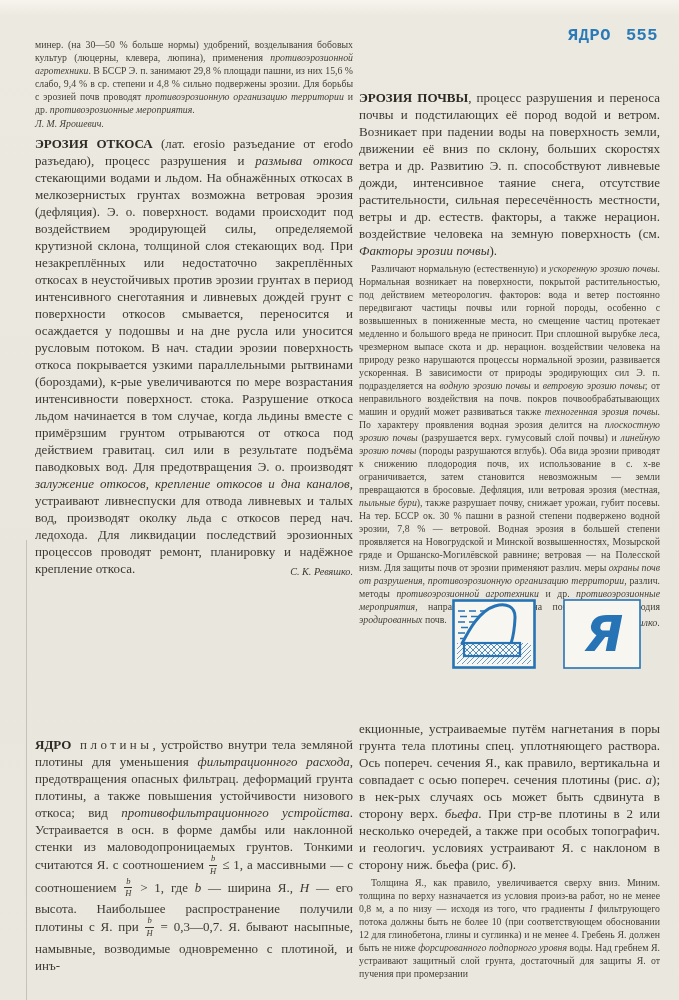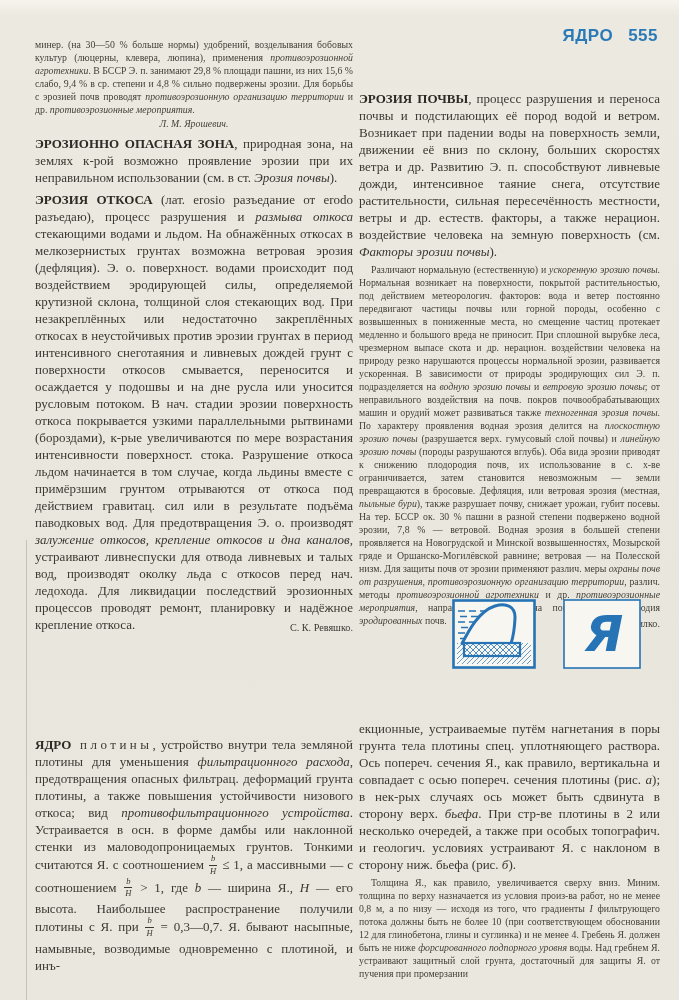--- a/index.html
+++ b/index.html
@@ -11,54 +11,53 @@
     color:#3b3833;
   }
   .scan-edge{ position:absolute; left:26px; top:540px; bottom:0; width:1px;
     background:rgba(115,110,95,.30); }
   .col{ position:absolute; }
   .top-left{ left:35px; top:38px; width:318px; }
   .top-right{ left:359px; top:26px; width:301px; }
   .bottom-left{ left:35px; top:736px; width:318px; }
   .bottom-right{ left:359px; top:700px; width:301px;margin-top:20px; }
 
-  .running-head{ text-align:right; font-family:Liberation Sans, sans-serif;
+  .running-head{ text-align:right; font-family:Liberation Mono, monospace;
     font-weight:bold; font-size:17px; color:#2b7ab8; letter-spacing:.5px; margin:0 2px 44px 0; }
   .running-head .rh-page{ margin-left:15px; }
 
   .para{ text-align:justify; }
   .para.reg{ font-size:13px; line-height:17px; }
   .para.small{ font-size:9.8px; line-height:13px; color:#44413b; }
   .col .para.reg:not(:first-child){ margin-top:5px; }
   .col .para.small:not(:first-child){ margin-top:3px; }
-  .para.sig{ text-align:center; font-style:italic; margin-top:1px !important; }
+  .para.sig{ text-align:left; font-style:italic; margin-top:1px !important; }
   .indent{ text-indent:12px; }
   .b{ font-weight:bold; color:#2e2b26; }
   .i{ font-style:italic; }
   .sp{ letter-spacing:3.5px; }
-  .sigline{ float:right; font-size:10.2px; padding-top:3px; }
+  .sigline{ float:right; font-style:italic; font-size:10.2px; padding-top:3px; }
 
   .frac{ display:inline-block; vertical-align:middle; font-size:8.5px; font-style:italic;
     line-height:1.15; text-align:center; padding:0 1px; position:relative; top:-1px; }
   .frac .num{ display:block; border-bottom:1px solid #3b3833; padding:0 2px 1px; }
   .frac .den{ display:block; padding-top:1px; }
 
   .icons-row{ position:absolute; left:452px; top:599px; display:flex; gap:27px; }
   .icon-box{ background:transparent; }
 </style>
 </head>
 <body>
 
 <div class="page">
   <div class="scan-edge"></div>
 
   <div class="col top-left">
       <p class="para small"><span>минер. (на 30—50 % больше нормы) удобрений, возделывания бобовых культур (люцерны, клевера, люпина), применения </span><span class="i">противоэрозионной агротехники</span><span>. В БССР Э. п. занимают 29,8 % площади пашни, из них 15,6 % слабо, 9,4 % в ср. степени и 4,8 % сильно подвержены эрозии. Для борьбы с эрозией почв проводят </span><span class="i">противоэрозионную организацию территории</span><span> и др. </span><span class="i">противоэрозионные мероприятия</span><span>.</span></p>
       <p class="para small sig"><span class="i">Л. М. Ярошевич.</span></p>
-      <p class="para reg"><span class="b">ЭРОЗИОННО ОПАСНАЯ ЗОНА</span><span>, природная зона, на землях к-рой возможно проявление эрозии при их неправильном использовании (см. в ст. </span><span class="i">Эрозия почвы</span><span>).</span></p>
       <p class="para reg"><span class="b">ЭРОЗИЯ ОТКОСА</span><span> (лат. erosio разъедание от erodo разъедаю), процесс разрушения и </span><span class="i">размыва откоса</span><span> стекающими водами и льдом. На обнажённых откосах в мелкозернистых грунтах возможна ветровая эрозия (дефляция). Э. о. поверхност. водами происходит под воздействием эродирующей силы, определяемой крутизной склона, толщиной слоя стекающих вод. При незакреплённых или недостаточно закреплённых откосах в неустойчивых против эрозии грунтах в период интенсивного снеготаяния и ливневых дождей грунт с поверхности откосов смывается, переносится и осаждается у подошвы и на дне русла или уносится русловым потоком. В нач. стадии эрозии поверхность откоса покрывается узкими параллельными рытвинами (бороздами), к-рые увеличиваются по мере возрастания интенсивности поверхност. стока. Разрушение откоса льдом начинается в том случае, когда льдины вместе с примёрзшим грунтом отрываются от откоса под действием гравитац. сил или в результате подъёма паводковых вод. Для предотвращения Э. о. производят </span><span class="i">залужение откосов, крепление откосов и дна каналов</span><span>, устраивают ливнеспуски для отвода ливневых и талых вод, производят околку льда с откосов перед нач. ледохода. Для ликвидации последствий эрозионных процессов проводят ремонт, планировку и надёжное крепление откоса.</span><span class="sigline">С. К. Ревяшко.</span></p>
     </div>
 
   <div class="col top-right">
     <div class="running-head">
       <span>ЯДРО</span><span class="rh-page">555</span>
     </div>
     <div>
         <p class="para reg"><span class="b">ЭРОЗИЯ ПОЧВЫ</span><span>, процесс разрушения и переноса почвы и подстилающих её пород водой и ветром. Возникает при падении воды на поверхность земли, движении её вниз по склону, больших скоростях ветра и др. Развитию Э. п. способствуют ливневые дожди, интенсивное таяние снега, отсутствие растительности, сильная пересечённость местности, ветры и др. естеств. факторы, а также нерацион. воздействие человека на земную поверхность (см. </span><span class="i">Факторы эрозии почвы</span><span>).</span></p>
         <p class="para small indent"><span>Различают нормальную (естественную) и </span><span class="i">ускоренную эрозию почвы</span><span>. Нормальная возникает на поверхности, покрытой растительностью, под действием метеорологич. факторов: вода и ветер постоянно передвигают частицы почвы или горной породы, особенно с возвышенных в пониженные места, но смещение частиц протекает медленно и большого вреда не приносит. При сплошной вырубке леса, чрезмерном выпасе скота и др. нерацион. воздействии человека на природу резко нарушаются процессы нормальной эрозии, развивается ускоренная. В зависимости от природы эродирующих сил Э. п. подразделяется на </span><span class="i">водную эрозию почвы</span><span> и </span><span class="i">ветровую эрозию почвы</span><span>; от неправильного воздействия на почв. покров почвообрабатывающих машин и орудий может развиваться также </span><span class="i">техногенная эрозия почвы</span><span>. По характеру проявления водная эрозия делится на </span><span class="i">плоскостную эрозию почвы</span><span> (разрушается верх. гумусовый слой почвы) и </span><span class="i">линейную эрозию почвы</span><span> (породы разрушаются вглубь). Оба вида эрозии приводят к снижению плодородия почв, их использование в с. х-ве ограничивается, затем становится невозможным — земли превращаются в бросовые. Дефляция, или ветровая эрозия (местная, </span><span class="i">пыльные бури</span><span>), также разрушает почву, снижает урожаи, губит посевы. На тер. БССР ок. 30 % пашни в разной степени подвержено водной эрозии, 7,8 % — ветровой. Водная эрозия в большей степени проявляется на Новогрудской и Минской возвышенностях, Мозырской гряде и Оршанско-Могилёвской равнине; ветровая — на Полесской низм. Для защиты почв от эрозии применяют различ. меры </span><span class="i">охраны почв от разрушения</span><span>, </span><span class="i">противоэрозионную организацию территории</span><span>, различ. методы </span><span class="i">противоэрозионной агротехники</span><span> и др. </span><span class="i">противоэрозионные мероприятия</span><span>, направленные также на повышение плодородия </span><span class="i">эродированных</span><span> почв.</span><span class="sigline">В. В. Жилко.</span></p>

